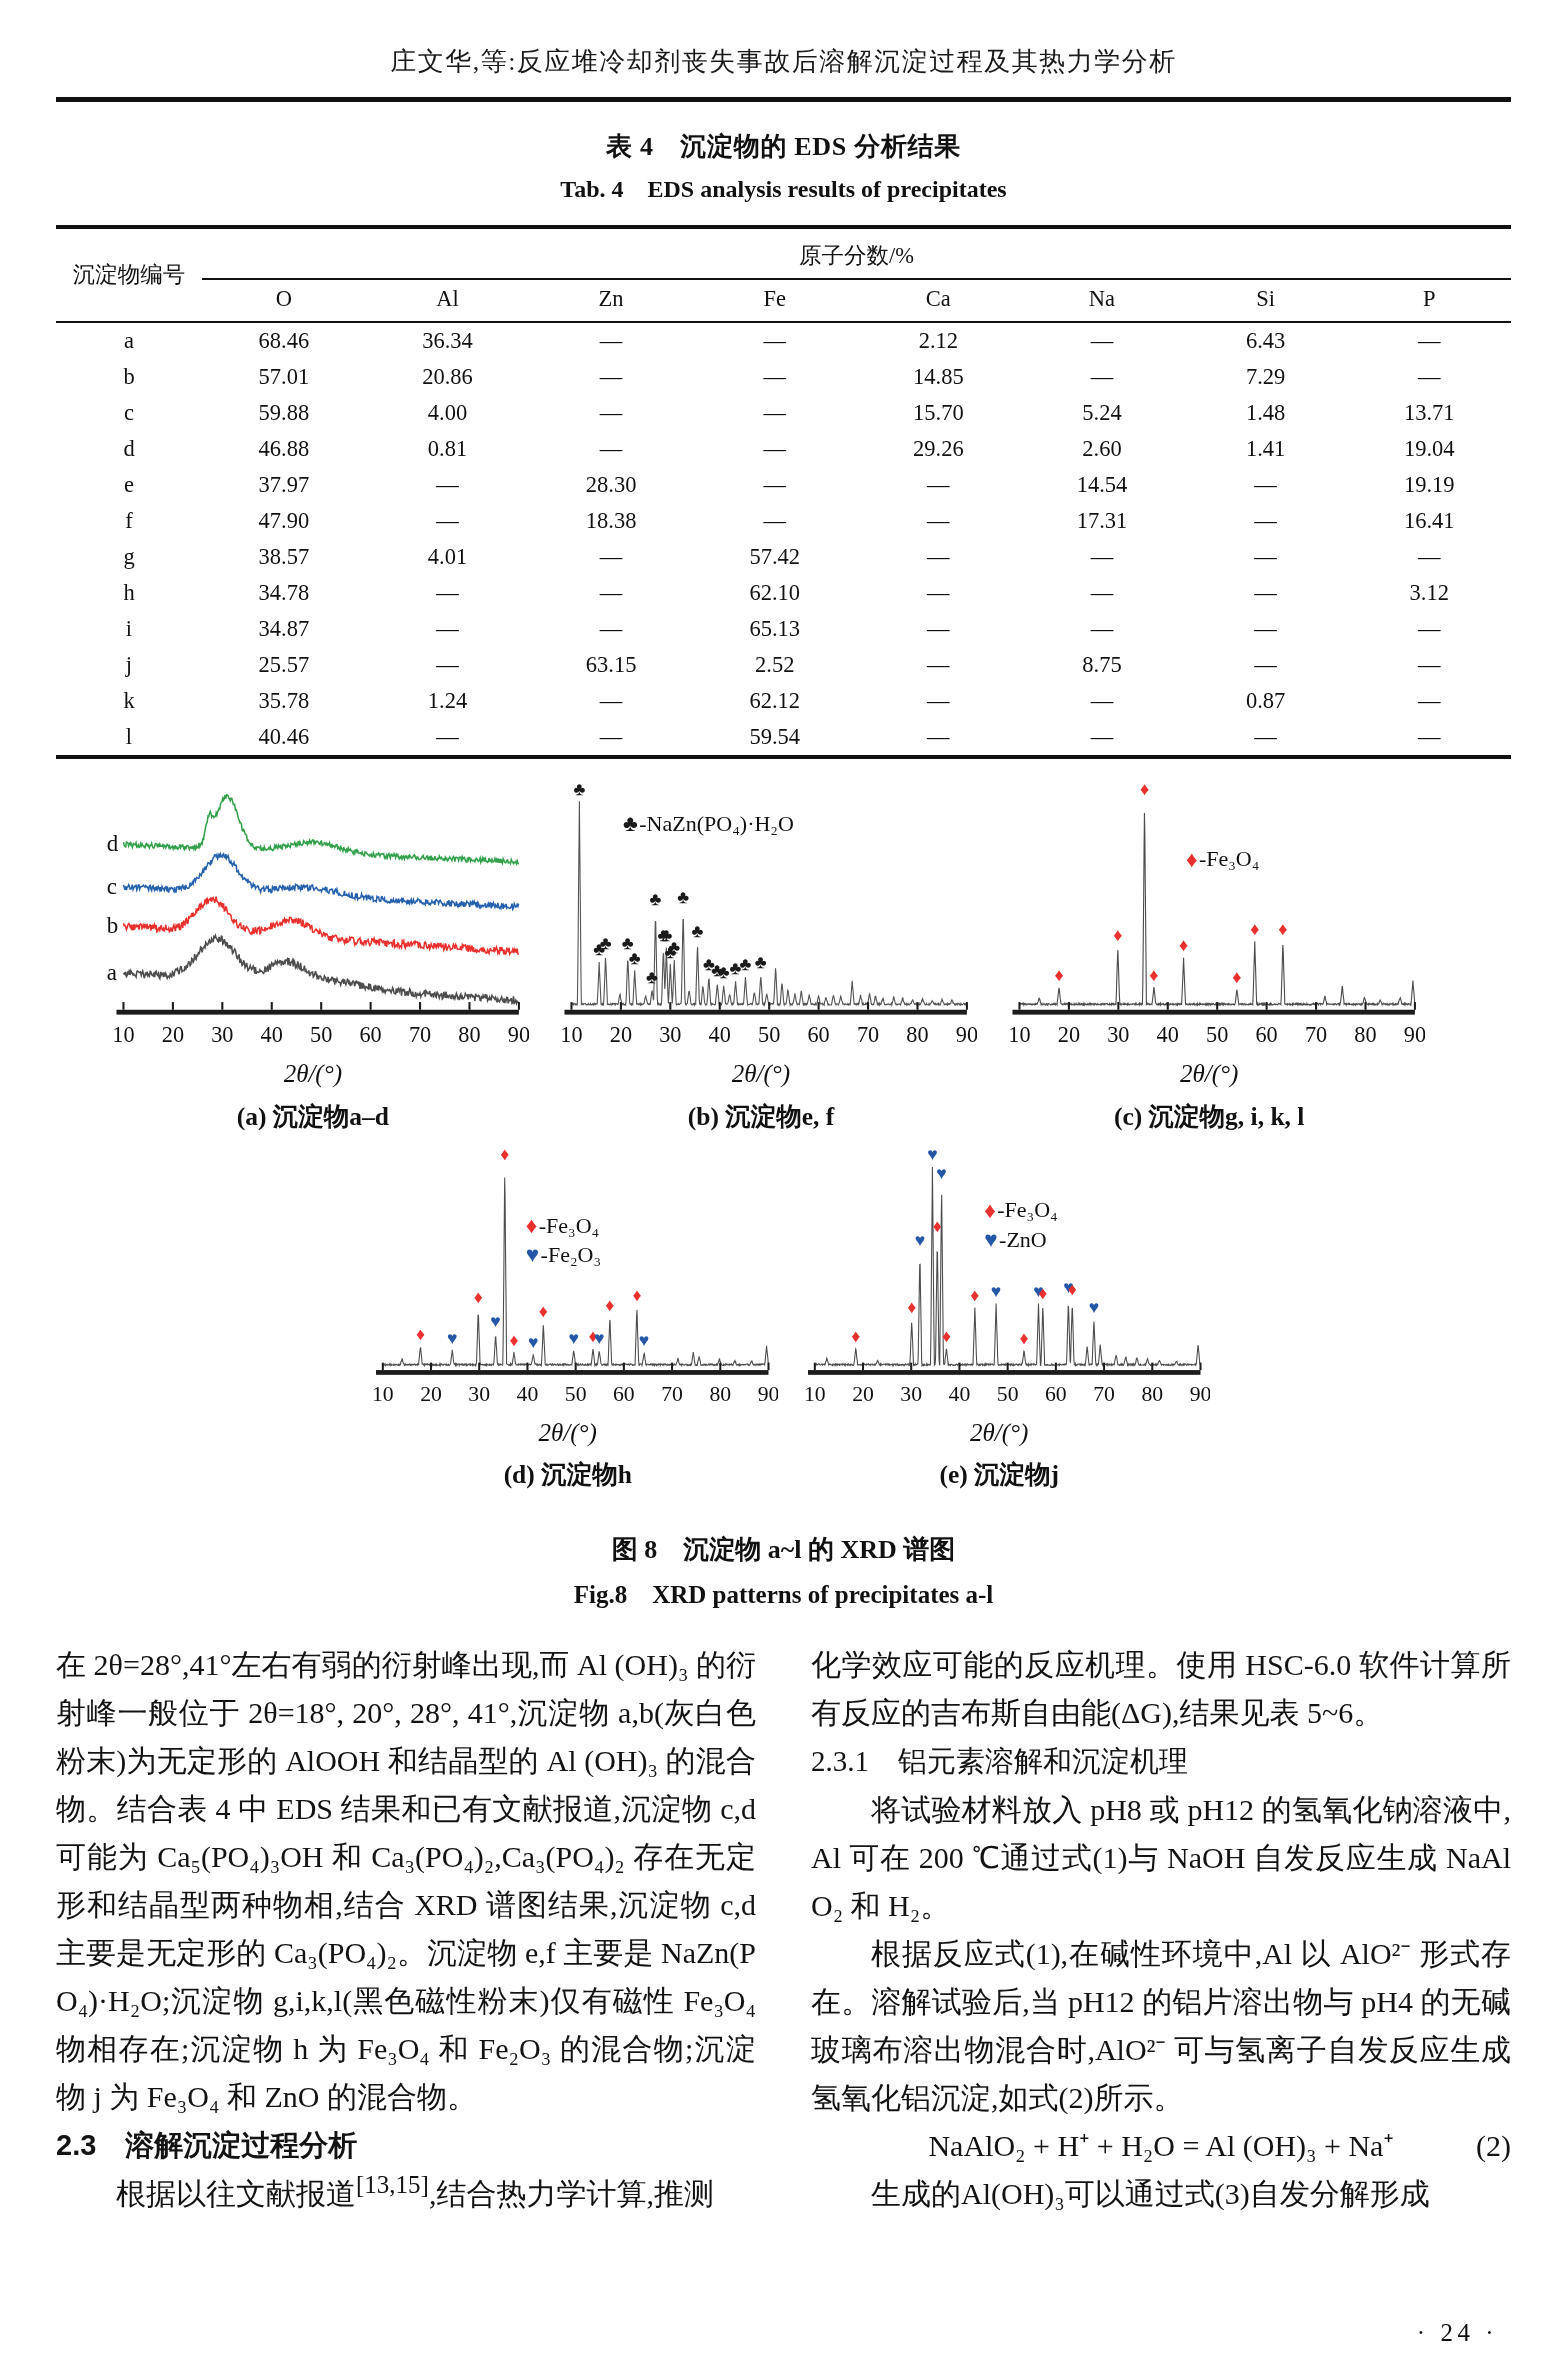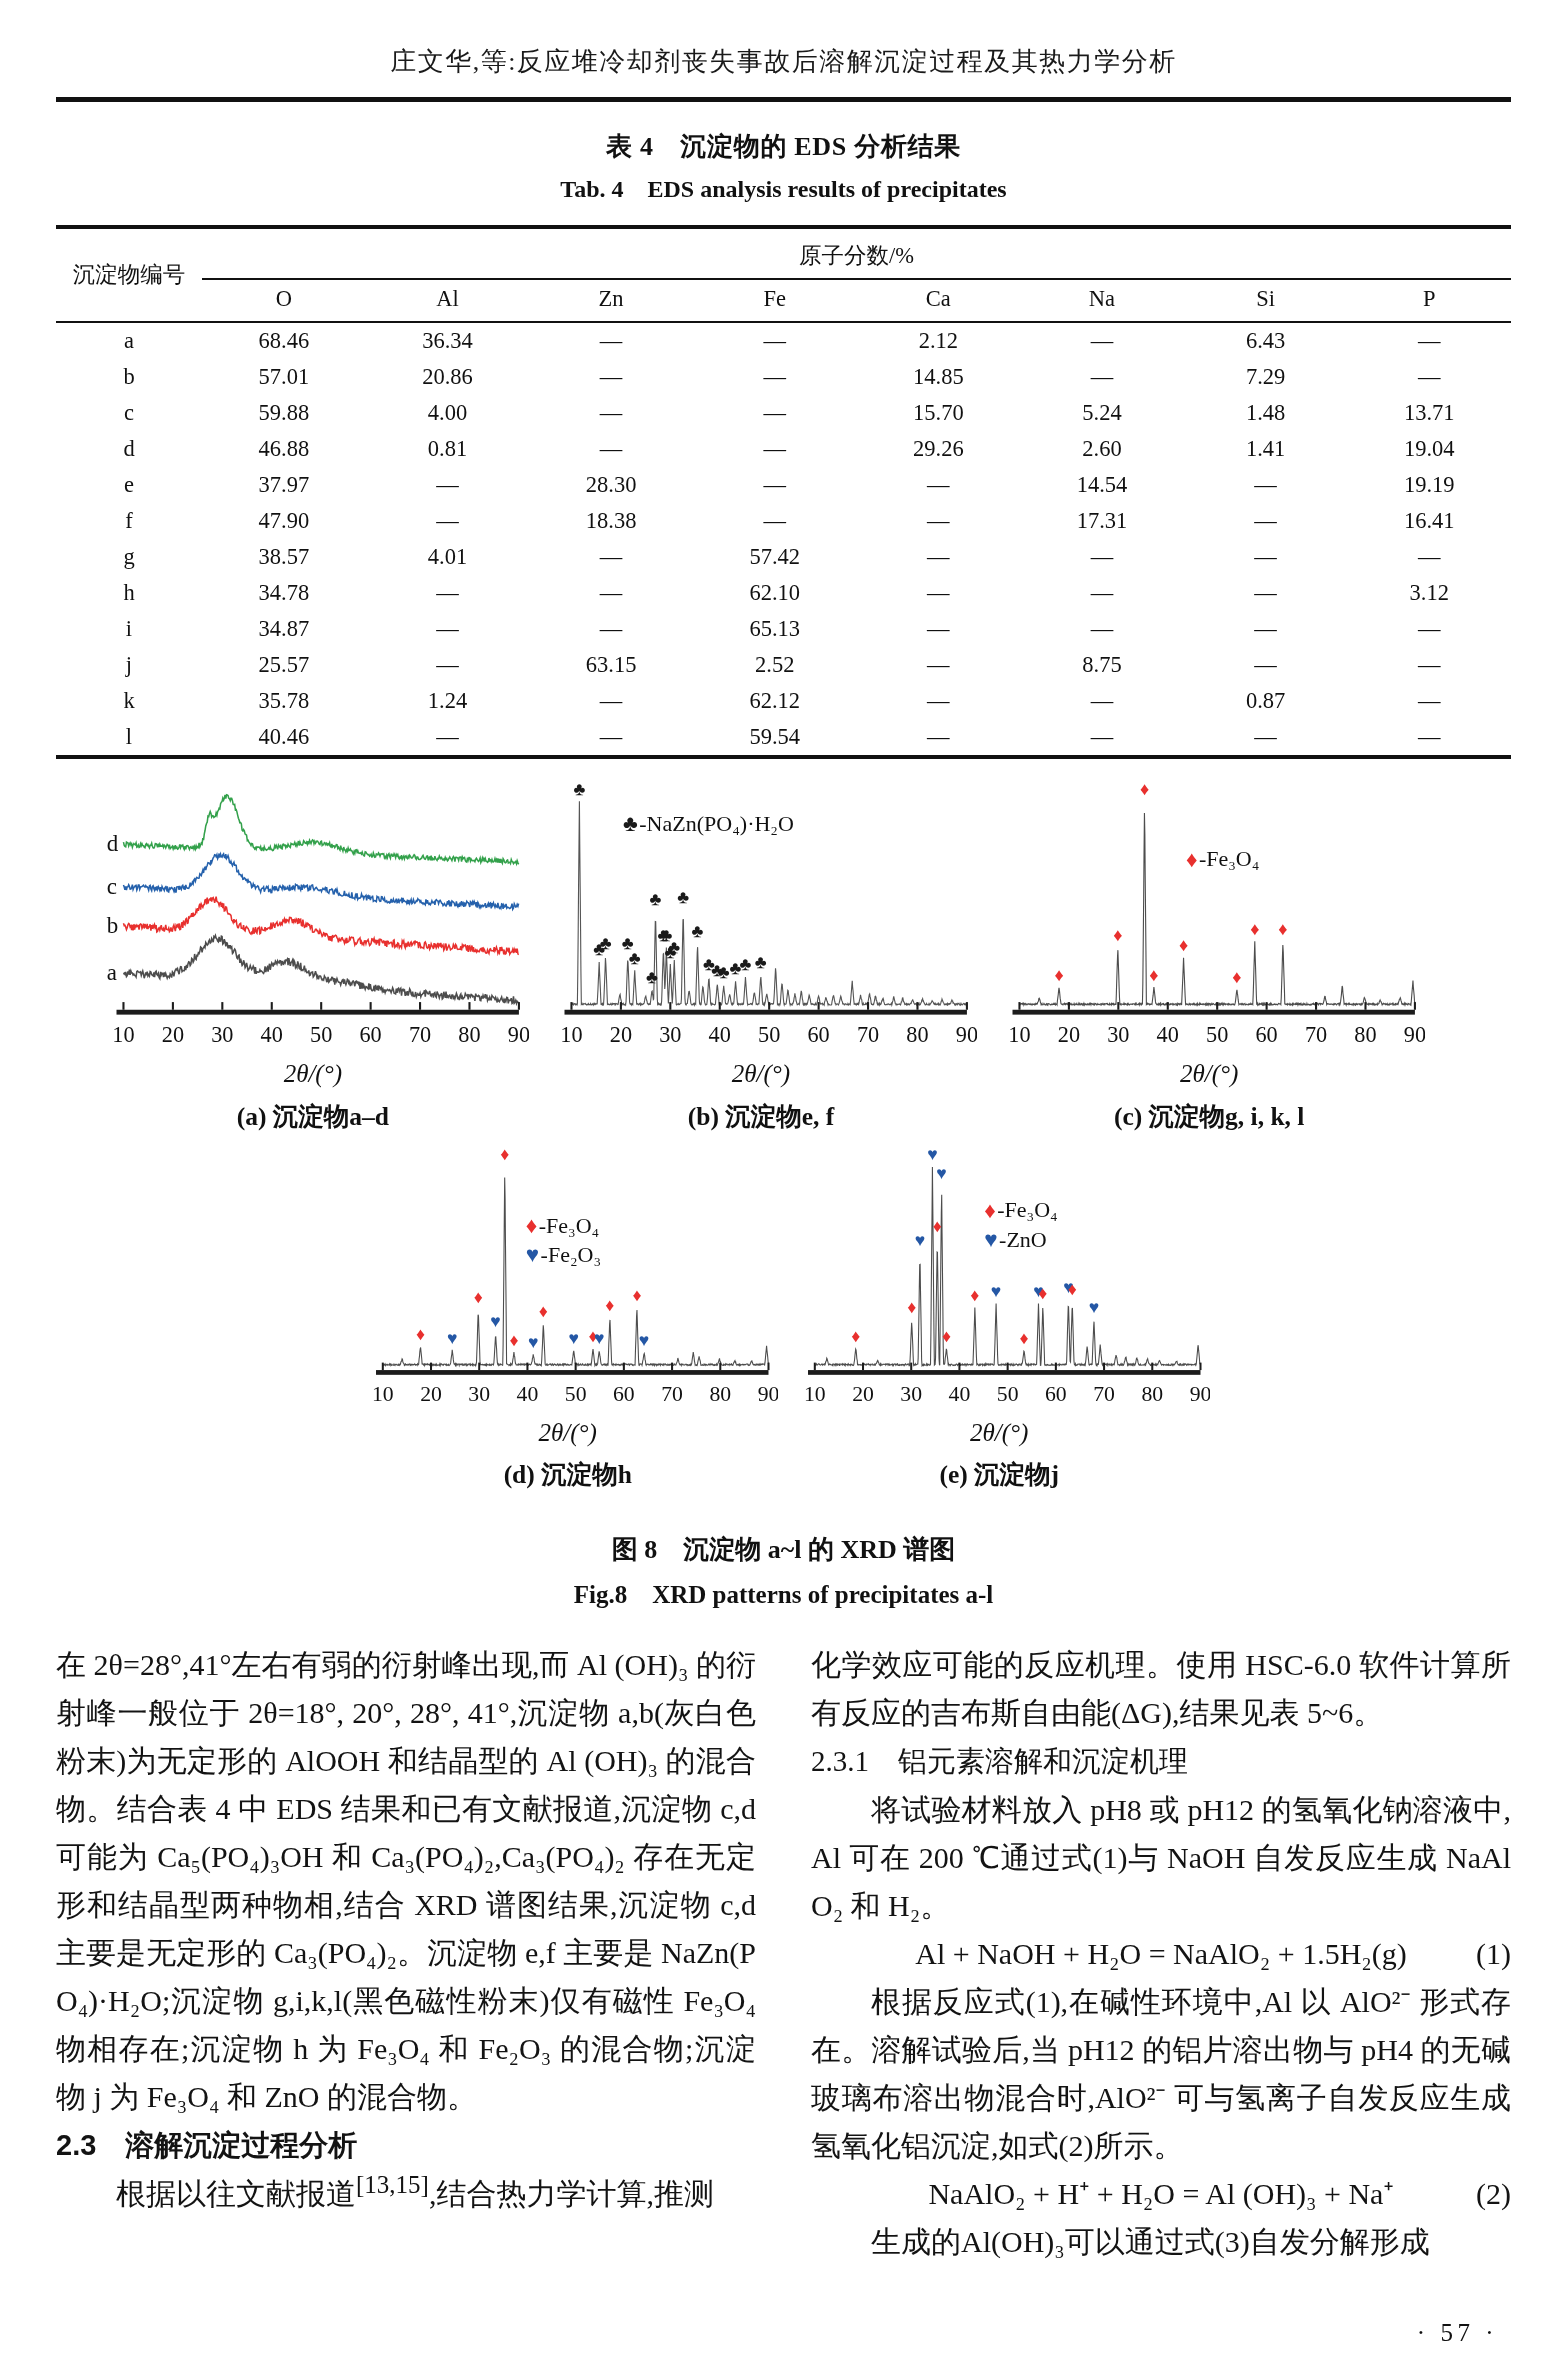--- a/index.html
+++ b/index.html
@@ -475,29 +475,25 @@
     <div class="columns">
       <div class="col">
         <p>在 2θ=28°,41°左右有弱的衍射峰出现,而 Al (OH)₃ 的衍射峰一般位于 2θ=18°, 20°, 28°, 41°,沉淀物 a,b(灰白色粉末)为无定形的 AlOOH 和结晶型的 Al (OH)₃ 的混合物。结合表 4 中 EDS 结果和已有文献报道,沉淀物 c,d 可能为 Ca₅(PO₄)₃OH 和 Ca₃(PO₄)₂,Ca₃(PO₄)₂ 存在无定形和结晶型两种物相,结合 XRD 谱图结果,沉淀物 c,d 主要是无定形的 Ca₃(PO₄)₂。沉淀物 e,f 主要是 NaZn(PO₄)·H₂O;沉淀物 g,i,k,l(黑色磁性粉末)仅有磁性 Fe₃O₄ 物相存在;沉淀物 h 为 Fe₃O₄ 和 Fe₂O₃ 的混合物;沉淀物 j 为 Fe₃O₄ 和 ZnO 的混合物。</p>
         <p class="h-sec">2.3　溶解沉淀过程分析</p>
         <p class="indent"><span>根据以往文献报道</span><sup class="ref">[13,15]</sup><span>,结合热力学计算,推测</span></p>
       </div>
       <div class="col">
         <p>化学效应可能的反应机理。使用 HSC-6.0 软件计算所有反应的吉布斯自由能(ΔG),结果见表 5~6。</p>
         <p class="h-sub">2.3.1　铝元素溶解和沉淀机理</p>
         <p class="indent">将试验材料放入 pH8 或 pH12 的氢氧化钠溶液中,Al 可在 200 ℃通过式(1)与 NaOH 自发反应生成 NaAlO₂ 和 H₂。</p>
-        <div class="equation">
-          <span>Al + NaOH + H₂O = NaAlO₂ + 1.5H₂(g)</span>
-          <span class="eq-no">(1)</span>
-        </div>
         <p class="indent">根据反应式(1),在碱性环境中,Al 以 AlO²⁻ 形式存在。溶解试验后,当 pH12 的铝片溶出物与 pH4 的无碱玻璃布溶出物混合时,AlO²⁻ 可与氢离子自发反应生成氢氧化铝沉淀,如式(2)所示。</p>
         <div class="equation">
           <span>NaAlO₂ + H⁺ + H₂O = Al (OH)₃ + Na⁺</span>
           <span class="eq-no">(2)</span>
         </div>
         <p class="indent">生成的Al(OH)₃可以通过式(3)自发分解形成</p>
       </div>
     </div>
 
   </div>
-  <div class="pageno">· 57 ·</div>
+  <div class="pageno">· 24 ·</div>
 </div>
 
 
 </body></html>

